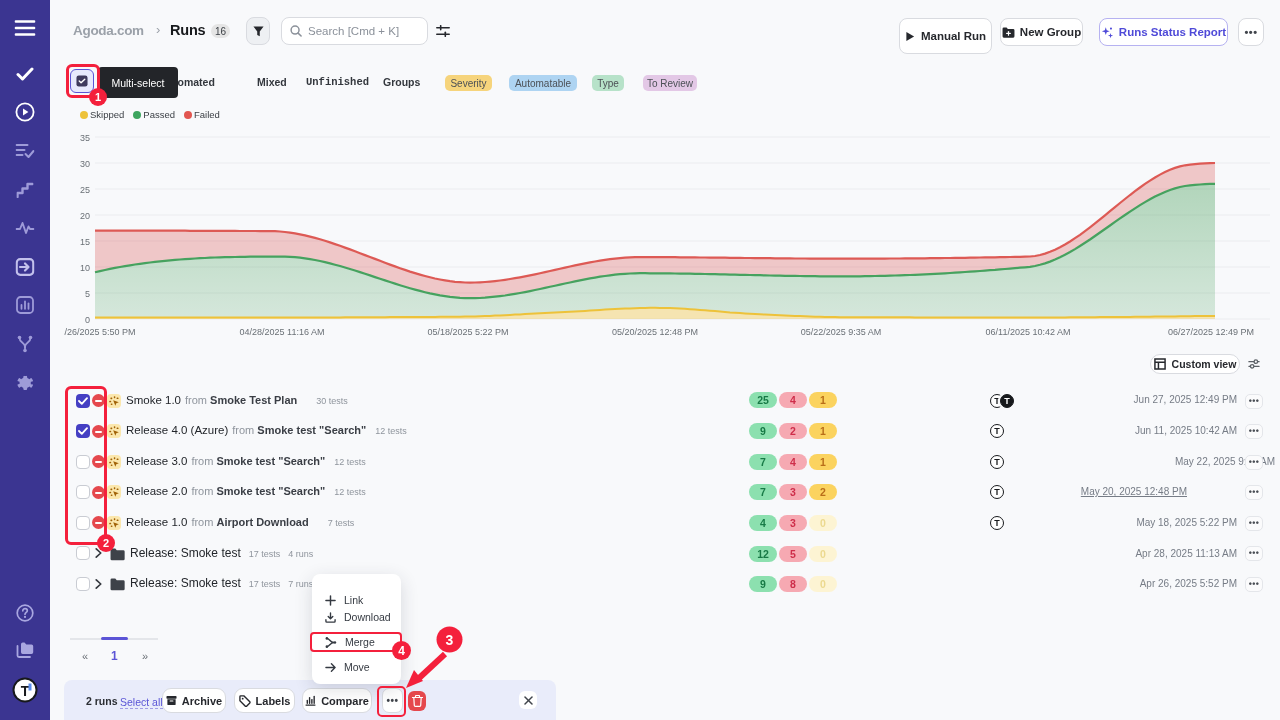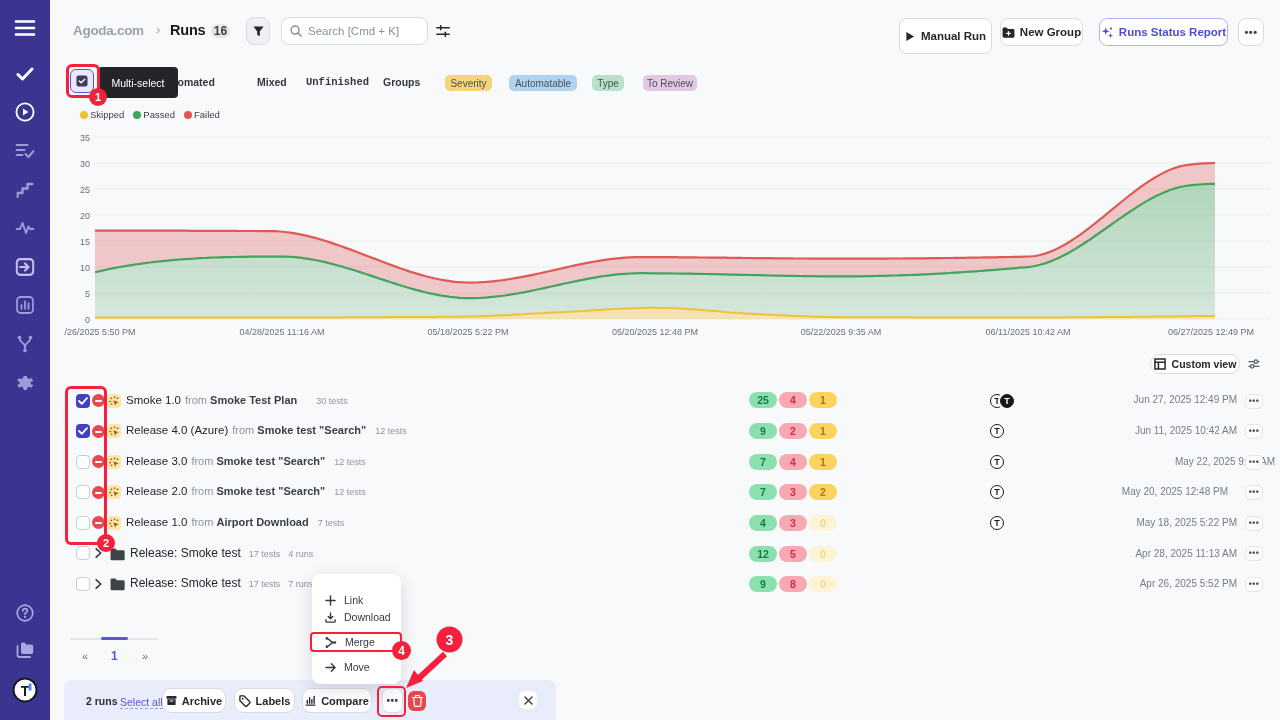--- a/index.html
+++ b/index.html
@@ -99,21 +99,21 @@
       <path d="M6 1.5 h3.5 l1.8 2 h5.2 a1.7 1.7 0 0 1 1.7 1.7 v6.1 a1.7 1.7 0 0 1 -1.7 1.7 h-8.8 a1.7 1.7 0 0 1 -1.7 -1.7 v-8.1 a1.7 1.7 0 0 1 1.7 -1.7 z" fill="#a9a7e0"></path>
     </svg>
   <div class="sideic" style="top:690px; width:25px; height:25px; border-radius:50%; background:#fff; border:2px solid #17191c; display:flex; align-items:center; justify-content:center;">
       <span style="font-weight:700; font-size:14px; color:#17191c; position:relative;">T<span style="position:absolute; right:-2px; top:1px; width:3px; height:7px; background:#5b8def;"></span></span>
     </div>
 </div>
 
 <div class="abs" style="left:73px; top:23px; font-size:13.5px; font-weight:700; color:#9ba1a9; letter-spacing:-0.3px;">Agoda.com</div>
 <div class="abs" style="left:156px; top:22px; font-size:13px; color:#9ba1a9;">›</div>
 <div class="abs" style="left:170px; top:22px; font-size:14.5px; font-weight:800; color:#17191c; letter-spacing:-0.2px;">Runs</div>
-<div class="abs" style="left:211px; top:24px; background:#e5e5e5; border-radius:7px; width:19px; height:14px; font-size:12px; font-weight:700; color:#3c4046; display:flex; align-items:center; justify-content:center;">16</div>
+<div class="abs" style="left:211px; top:24px; background:#e5e5e5; border-radius:7px; width:19px; height:14px; font-size:10px; font-weight:400; color:#3c4046; display:flex; align-items:center; justify-content:center;">16</div>
 <div class="abs" style="left:246px; top:17px; width:24px; height:28px; background:#eef0f3; border:1px solid #d9dbe0; border-radius:8px;">
     <svg style="position:absolute;left:6px;top:8px" width="11" height="11" viewBox="0 0 13 13">
       <path d="M0.5 0.5 H12.5 L8 6.5 V12 L5 10.5 V6.5 Z" fill="#26282d"></path>
     </svg>
   </div>
 <div class="abs" style="left:281px; top:17px; width:147px; height:28px; background:#fff; border:1px solid #d9dbe0; border-radius:8px; display:flex; align-items:center; padding:0 8px; gap:6px;">
   <svg width="12" height="12" viewBox="0 0 13 13">
       <circle cx="5.5" cy="5.5" r="4.3" fill="none" stroke="#8b919a" stroke-width="1.6"></circle>
       <line x1="8.8" y1="8.8" x2="12" y2="12" stroke="#8b919a" stroke-width="1.6" stroke-linecap="round"></line>
     </svg>
@@ -330,40 +330,40 @@
   </div>
 <div class="rname" style="left:126px; top:485px;">
     <span>Release 2.0</span>
     <span class="rfrom" style="margin-left:4px;">from <b>Smoke test "Search"</b></span>
     <span class="rtests" style="margin-left:9px;">12 tests</span>
   </div>
 <div class="pill" style="left:749px; top:484px; background:#8ce0af; color:#177a46;">7</div>
 <div class="pill" style="left:779px; top:484px; background:#f6a9b2; color:#ce2d4a;">3</div>
 <div class="pill" style="left:809px; top:484px; background:#fbd35f; color:#b96e19;">2</div>
 <div class="avatar" style="left:990px; top:485px;">T</div>
-<div class="rdate" style="left:1098px; top:486px;">May 20, 2025 12:48 PM</div>
+<div class="rdate" style="left:1057px; top:486px;text-decoration:underline;">May 20, 2025 12:48 PM</div>
 <div class="rmenu" style="left:1245px; top:485px;">•••</div>
 <div class="chk off" style="left:76px; top:516px;"></div>
 <div class="minus" style="left:92px; top:516px;"></div>
 <div class="runic" style="left:107px; top:516px;">
     <svg style="position:absolute;left:1.5px;top:1.5px" width="11" height="11" viewBox="0 0 11 11">
       <g fill="#a16207">
         <path d="M4.2 4.2 L9.8 6.3 L7.3 7.3 L6.3 9.8 Z"></path>
         <rect x="4.8" y="0.2" width="1.5" height="2" rx="0.6"></rect>
         <rect x="0.2" y="4.8" width="2" height="1.5" rx="0.6"></rect>
         <rect x="1.4" y="1.4" width="1.9" height="1.9" rx="0.7"></rect>
         <rect x="7.6" y="1.6" width="1.9" height="1.5" rx="0.6"></rect>
         <rect x="1.7" y="7.4" width="1.8" height="1.5" rx="0.6"></rect>
       </g>
     </svg>
   </div>
 <div class="rname" style="left:126px; top:516px;">
     <span>Release 1.0</span>
     <span class="rfrom" style="margin-left:4px;">from <b>Airport Download</b></span>
-    <span class="rtests" style="margin-left:9px;">7 tests</span>
+    <span class="rtests" style="margin-left:19px;">7 tests</span>
   </div>
 <div class="pill" style="left:749px; top:515px; background:#8ce0af; color:#177a46;">4</div>
 <div class="pill" style="left:779px; top:515px; background:#f6a9b2; color:#ce2d4a;">3</div>
 <div class="pill" style="left:809px; top:515px; background:#fdf4d3; color:#ecd98f;">0</div>
 <div class="avatar" style="left:990px; top:516px;">T</div>
 <div class="rdate" style="left:1107px; top:517px;">May 18, 2025 5:22 PM</div>
 <div class="rmenu" style="left:1245px; top:516px;">•••</div>
 <div class="chk off" style="left:76px; top:546px;"></div>
 <svg class="abs" style="left:95px; top:548px;" width="7" height="10" viewBox="0 0 7 11">
     <path d="M1 1 L6 5.5 L1 10" fill="none" stroke="#33373d" stroke-width="1.8" stroke-linecap="round" stroke-linejoin="round"></path>

